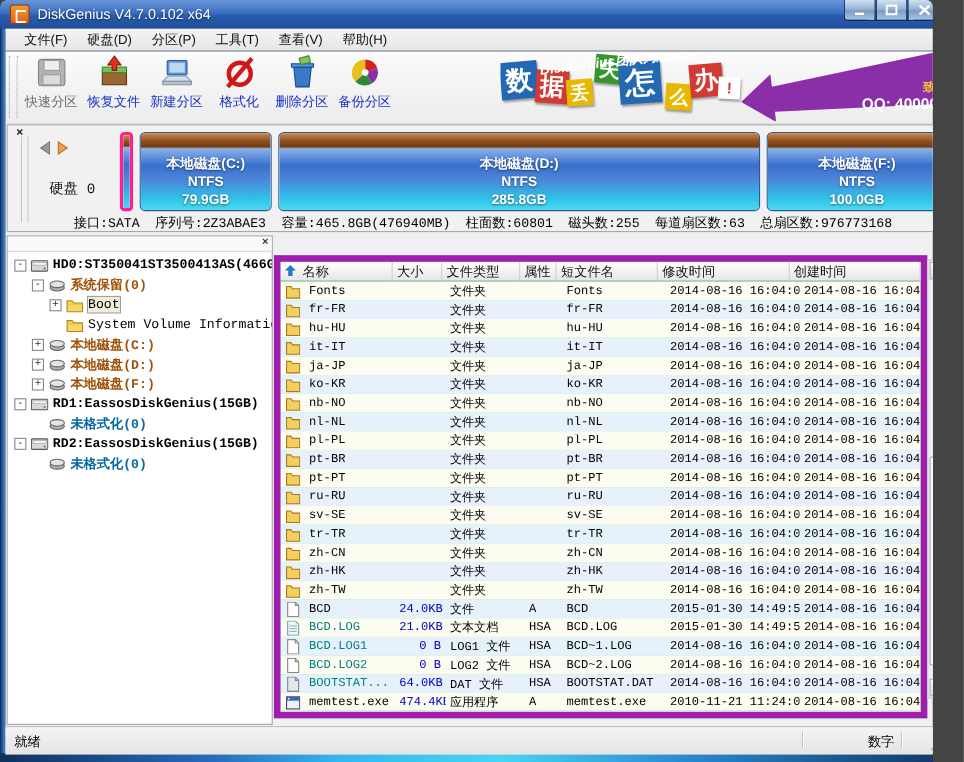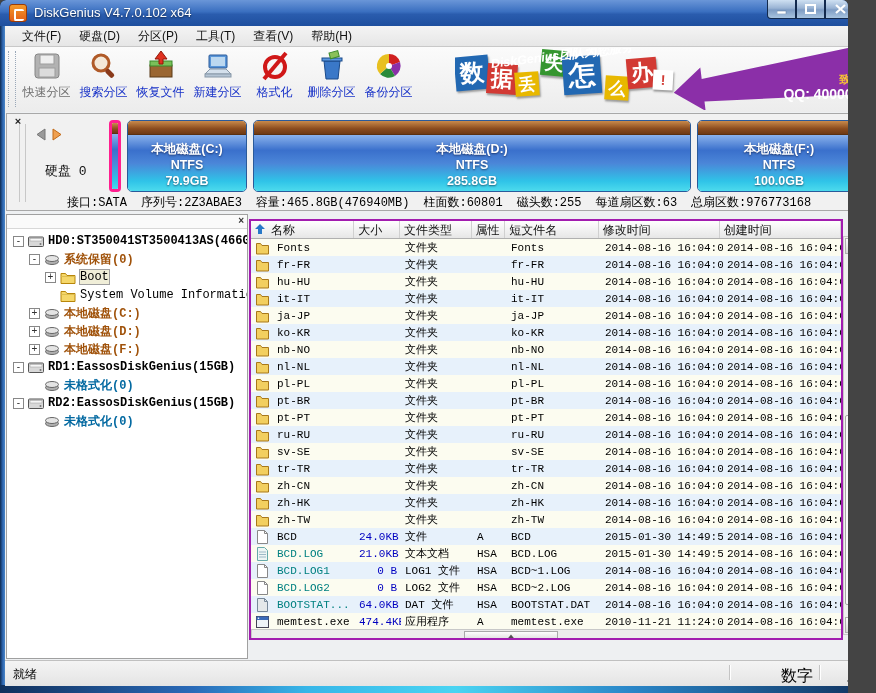--- a/index.html
+++ b/index.html
@@ -83,21 +83,21 @@
   .t-partition{font-weight:bold;color:#a0520a;}
   .t-folder{color:#000;font-family:Liberation Mono, monospace;}
   .t-unformatted{font-weight:bold;color:#0369a1;}
   .tsel{background:#f0eed8;outline:1px solid #a0a0a0;}
   
   .filespanel{position:absolute;left:249px;top:214px;width:611px;height:445px;}
   .tabs{position:absolute;left:0;top:0;height:22px;display:flex;align-items:flex-end;}
   .tab{height:19px;line-height:19px;padding:0 10px;font-size:12px;color:#222;background:linear-gradient(180deg,#f2f2f2,#dcdcdc);
     border:1px solid #9a9a9a;border-bottom:none;border-radius:3px 3px 0 0;margin-right:2px;}
   .tab.active{height:22px;line-height:22px;background:#fcfcf4;font-weight:bold;position:relative;z-index:2;}
-  .tablewrap{position:absolute;left:0;top:5px;width:594px;height:421px;border:2px solid #a21caf;box-sizing:border-box;background:#86efac;overflow:hidden;}
+  .tablewrap{position:absolute;left:0;top:18px;width:594px;height:421px;border:6px solid #a21caf;box-sizing:border-box;background:#86efac;overflow:hidden;}
   .thead{display:flex;height:17px;background:linear-gradient(180deg,#ffffff,#e6e6e6);border-bottom:1px solid #b0b0b0;}
   .th{font-size:12px;color:#111;border-right:1px solid #d0d0d0;box-sizing:border-box;padding:1px 4px 0 4px;white-space:nowrap;overflow:hidden;display:flex;align-items:center;}
   .rows{height:391px;overflow:hidden;font-family:"Liberation Mono","DejaVu Sans Mono",monospace;}
   .frow{display:flex;height:17px;align-items:center;}
   .frow.alt{background:#e7f1fb;}
   .frow.even{background:#fcfcf0;}
   .fc{font-size:11px;color:#000;box-sizing:border-box;padding:0 4px;white-space:nowrap;overflow:hidden;flex:none;}
   .fc.r{text-align:right;color:#0000c0;}
   .fc.name.teal{color:#008080;}
   .ficon{width:22px;flex:none;display:flex;justify-content:center;}
@@ -108,21 +108,21 @@
   .arr-dn{width:0;height:0;border-left:4px solid transparent;border-right:4px solid transparent;border-top:5px solid #505050;}
   .vthumb{position:absolute;left:1px;width:13px;top:178px;height:188px;background:linear-gradient(90deg,#fdfdfd,#dcdcdc);border:1px solid #a8a8a8;border-radius:2px;}
   .vthumb:after{content:"";position:absolute;left:3px;top:50%;width:7px;height:5px;border-top:1px solid #909090;border-bottom:1px solid #909090;}
   .hscroll{position:absolute;left:0;top:408px;width:594px;height:13px;background:#ececec;border:1px solid #c8c8c8;box-sizing:border-box;}
   .hthumb{position:absolute;left:212px;top:1px;width:92px;height:9px;background:linear-gradient(180deg,#fdfdfd,#d8d8d8);border:1px solid #a8a8a8;display:flex;align-items:center;justify-content:center;}
   .hthumb .arr-up{transform:scale(.8);}
   
   .statusbar{position:absolute;left:5px;top:660px;width:856px;height:25px;background:linear-gradient(180deg,#f4f4f4,#e4e4e4);border-top:1px solid #c0c0c0;}
   .st-left{position:absolute;left:8px;top:5px;font-size:12px;color:#000;}
   .st-sep{position:absolute;top:4px;width:1px;height:15px;background:#c4c4c4;border-right:1px solid #fff;}
-  .st-num{position:absolute;right:48px;top:5px;font-size:16px;color:#000;}
+  .st-num{position:absolute;right:48px;top:5px;font-size:12px;color:#000;}
   .grip{position:absolute;right:3px;bottom:3px;width:12px;height:12px;
     background:radial-gradient(circle at 2px 10px,#9a9a9a 1px,transparent 1.5px),
                radial-gradient(circle at 6px 10px,#9a9a9a 1px,transparent 1.5px),
                radial-gradient(circle at 10px 10px,#9a9a9a 1px,transparent 1.5px),
                radial-gradient(circle at 6px 6px,#9a9a9a 1px,transparent 1.5px),
                radial-gradient(circle at 10px 6px,#9a9a9a 1px,transparent 1.5px),
                radial-gradient(circle at 10px 2px,#9a9a9a 1px,transparent 1.5px);}
 </style>
 </head>
 <body>
@@ -169,29 +169,20 @@
     <div style="display:flex;">
         <div class="tbtn disabled">
           <span class="ticon">
             <svg viewBox="0 0 32 32">
               <rect x="4" y="4" width="24" height="24" rx="3" fill="#9c9c9c" stroke="#606060"></rect>
               <rect x="9" y="5" width="14" height="9" fill="#ececec" stroke="#808080"></rect>
               <rect x="8" y="18" width="16" height="9" fill="#d4d4d4" stroke="#808080"></rect>
             </svg>
           </span>
           <span class="tlabel">快速分区</span>
-        </div>
-        <div class="tbtn">
-          <span class="ticon">
-            <svg viewBox="0 0 32 32">
-              <circle cx="13" cy="13" r="8" fill="#f4e8d8" stroke="#b05a28" stroke-width="3"></circle>
-              <rect x="20" y="18" width="10" height="5" rx="2" transform="rotate(45 20 18)" fill="#8a3a1a"></rect>
-            </svg>
-          </span>
-          <span class="tlabel">搜索分区</span>
         </div>
         <div class="tbtn">
           <span class="ticon">
             <svg viewBox="0 0 32 32">
               <rect x="5" y="15" width="22" height="12" fill="#9a6632" stroke="#5a3a18"></rect>
               <rect x="5" y="11" width="22" height="5" fill="#7ac05a" stroke="#3a8a2a"></rect>
               <path d="M16 1 l6 8 h-4 v5 h-4 v-5 h-4 z" fill="#e03020" stroke="#901808"></path>
             </svg>
           </span>
           <span class="tlabel">恢复文件</span>

